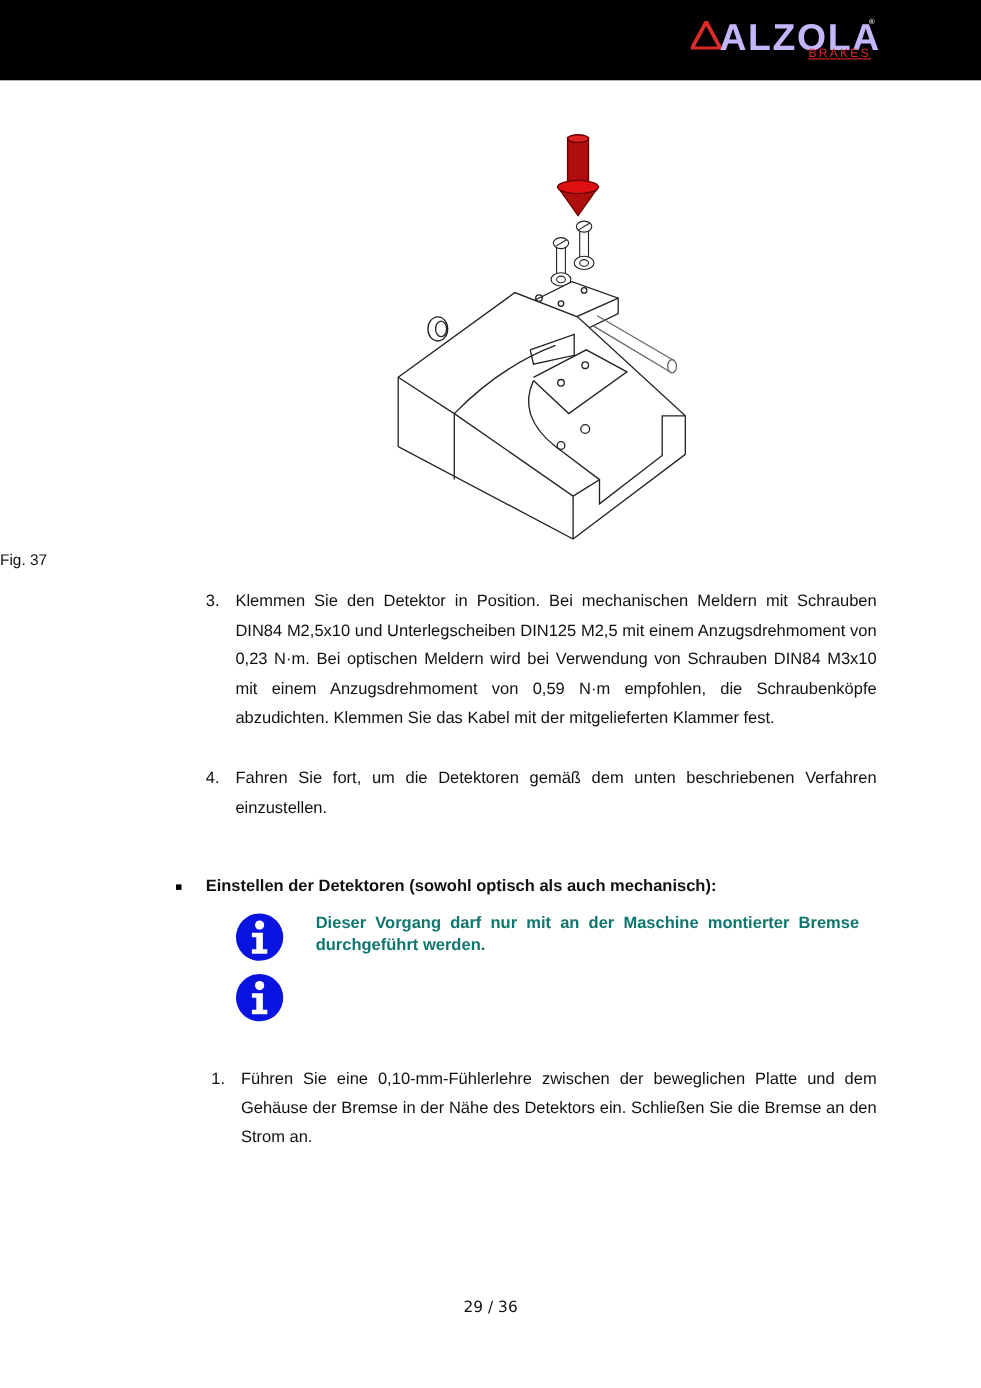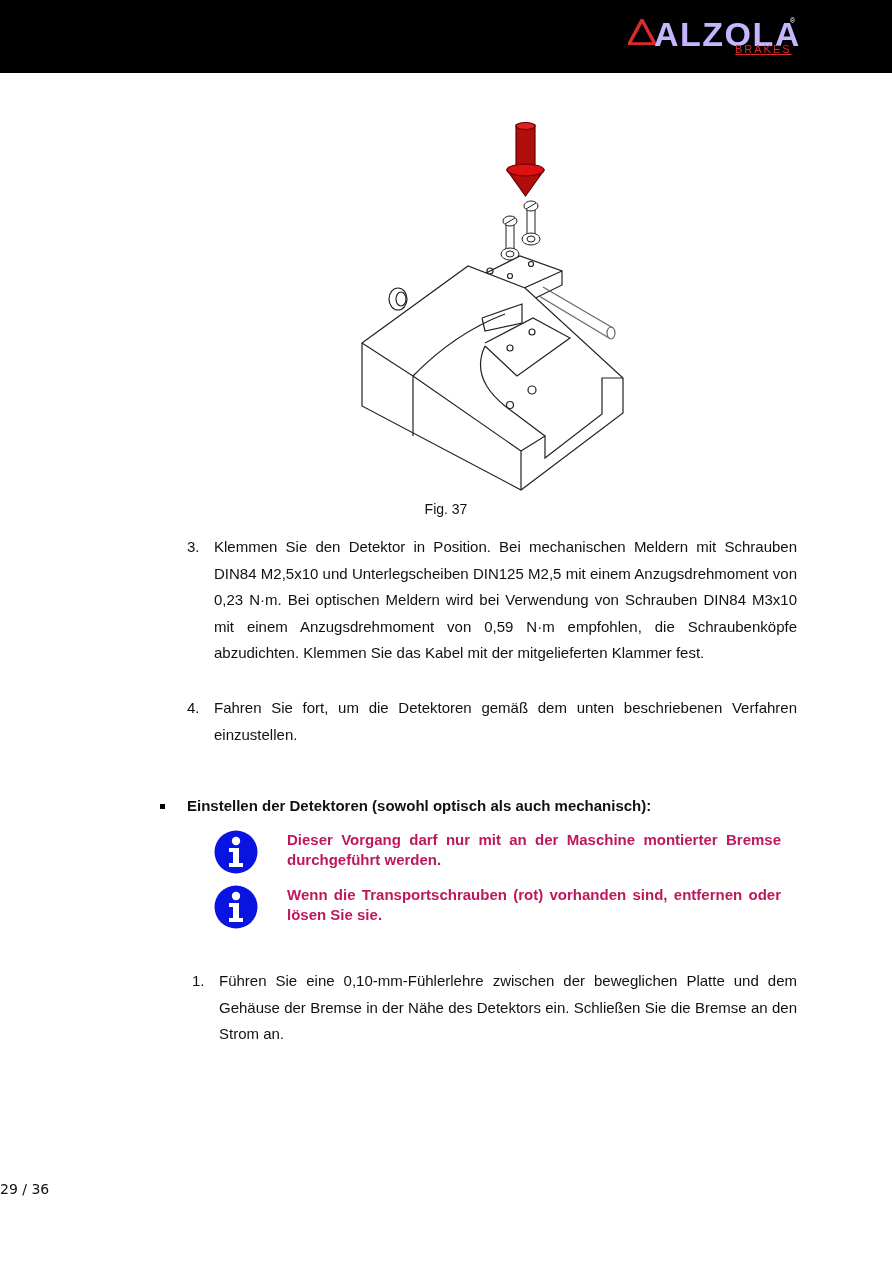--- a/index.html
+++ b/index.html
@@ -6,31 +6,31 @@
   body { width:892px; height:1262px; position:relative; overflow:hidden;
          font-family:"Liberation Sans", sans-serif; color:#111; }
   .header { position:absolute; left:0; top:0; width:892px; height:73px; background:#000; }
   .logo { position:absolute; left:628px; top:17px; width:175px; height:42px; }
   .logo svg { position:absolute; left:0; top:2px; }
   .logo .brand { position:absolute; left:26px; top:-2px; color:#c4b5fd; font-weight:bold;
                  font-size:34px; letter-spacing:1.5px; font-family:"Liberation Sans", sans-serif; }
   .logo .reg { position:absolute; left:162px; top:0px; color:#fff; font-size:7px; }
   .logo .sub { position:absolute; left:107px; top:26px; color:#d92b2b; font-size:11px; letter-spacing:2px;text-decoration:underline; }
   .figure { position:absolute; left:355px; top:118px; width:275px; height:380px; }
-  .caption { position:absolute; left:0; width:892px; top:501px; text-align:center; font-size:14px; }
+  .caption { position:absolute; left:0; width:892px; top:501px; font-size:14px; }
   .list-item { position:absolute; font-size:15px; line-height:26.5px; text-align:justify; }
   .list-item .num { position:absolute; left:-27px; top:0; }
   .bullet-head { position:absolute; left:160px; top:797px; font-size:15px; font-weight:bold; }
   .bullet-head .sq { position:absolute; left:0; top:7px; width:5px; height:5px; background:#000; }
   .bullet-head .txt { position:absolute; left:27px; top:0; white-space:nowrap;text-align:right; }
   .note { position:absolute; left:214px; width:568px; }
   .note .icon { position:absolute; left:0; top:0; width:44px; height:44px; }
-  .note .txt { position:absolute; left:73px; top:0; width:494px; color:#be185d; font-weight:bold;
+  .note .txt { position:absolute; left:73px; top:0; width:494px; color:#0f766e; font-weight:bold;
                font-size:15px; line-height:20px; text-align:justify; }
-  .pager { position:absolute; left:0; width:892px; top:1181px; 
+  .pager { position:absolute; left:0; width:892px; top:1181px; text-align:center;
            font-size:14px; font-family:"DejaVu Sans", sans-serif; }
 </style>
 </head>
 <body>
 
 <div class="header">
   <div class="logo">
     <svg width="28" height="26" viewBox="0 0 28 26">
       <polygon points="14,1 27,25 1,25" fill="none" stroke="#d92b2b" stroke-width="3.5"></polygon>
       <polygon points="14,10 20,22 8,22" fill="#000"></polygon>
@@ -125,21 +125,20 @@
   </svg>
   <div class="txt">Dieser Vorgang darf nur mit an der Maschine montierter Bremse durchgeführt werden.</div>
 </div>
 
 <div class="note" style="top:885px; height:46px;">
   <svg class="icon" viewBox="0 0 44 44">
     <circle cx="22" cy="22" r="21.5" fill="#0a14e0"></circle>
     <circle cx="22" cy="11" r="4.2" fill="#fff"></circle>
     <path d="M15,18 L25,18 L25,33 L29,33 L29,37 L15,37 L15,33 L19,33 L19,22 L15,22 Z" fill="#fff"></path>
   </svg>
-  <div class="txt">Wenn die Transportschrauben (rot) vorhanden sind, entfernen oder lösen Sie sie.</div>
 </div>
 
 <div class="list-item" style="left:219px; top:968px; width:578px;">
   <span class="num">1.</span>
   <span>Führen Sie eine 0,10-mm-Fühlerlehre zwischen der beweglichen Platte und dem Gehäuse der Bremse in der Nähe des Detektors ein. Schließen Sie die Bremse an den Strom an.</span>
 </div>
 
 <div class="pager">29 / 36</div>
 
 </body></html>

